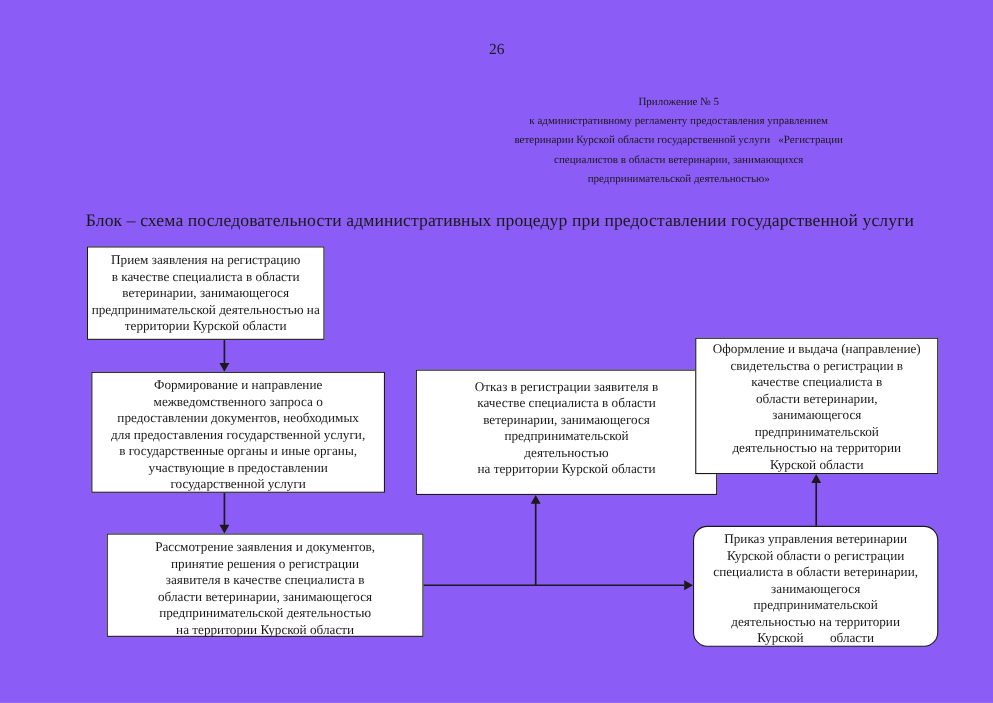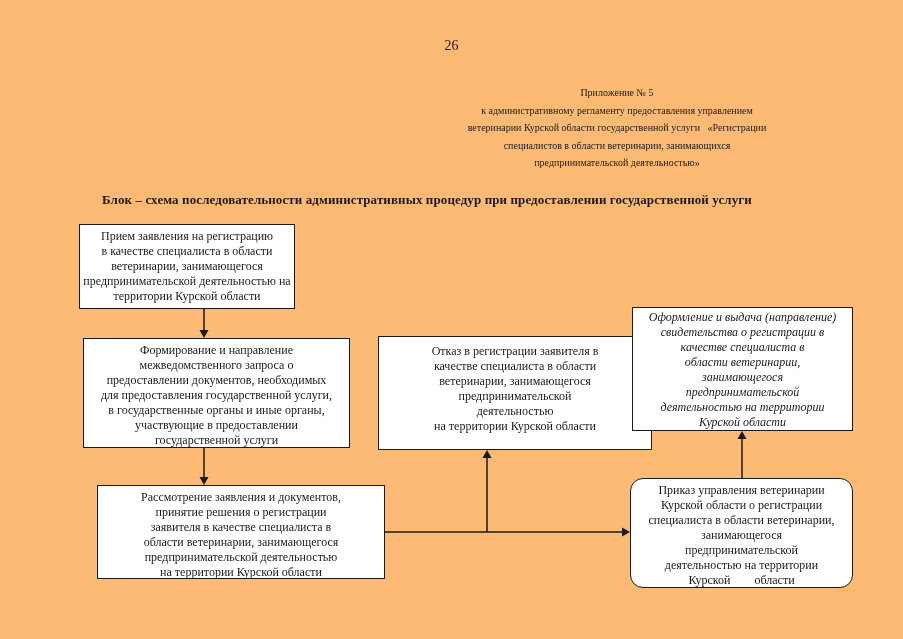--- a/index.html
+++ b/index.html
@@ -4,46 +4,45 @@
 <style>
   * { margin: 0; padding: 0; box-sizing: border-box; }
   html, body { width: 903px; height: 639px; }
   body {
     background: #ffffff;
     font-family: "Liberation Serif", serif;
     color: #1a1a1a;
     position: relative;
     overflow: hidden;
   }
-  .page { position: absolute; inset: 0; background: #fdba74; }
+  .page { position: absolute; inset: 0; background: #8b5cf6; }
 
   .page-number {
     position: absolute;
     top: 38px; left: 0; width: 903px;
     text-align: center;
     font-size: 14px;
   }
 
   .header-block {
     position: absolute;
     top: 84px; left: 380px; width: 474px;
     text-align: center;
     font-size: 10px;
     line-height: 17.5px;
     white-space: pre-line;
   }
 
   .doc-title {
     position: absolute;
     top: 192px; left: 78px;
-    font-weight: bold;
-    font-size: 13px;
+    font-weight: normal;
+    font-size: 16px;
     white-space: nowrap;
     letter-spacing: 0.1px;
-    margin-left: 24px;
   }
 
   .connectors {
     position: absolute;
     left: 0; top: 0;
     width: 903px; height: 639px;
     pointer-events: none;
   }
   .connectors line { stroke: #1a1a1a; stroke-width: 1.5; }
   .connectors polygon { fill: #1a1a1a; stroke: none; }
@@ -57,21 +56,21 @@
     line-height: 15px;
   }
   .fc-text { white-space: pre-line; padding-top: 4px; }
 
   .box-reception   { left: 79px;  top: 224px; width: 216px; height: 85px; }
   .box-request     { left: 83px;  top: 338px; width: 267px; height: 110px; }
   .box-review      { left: 97px;  top: 485px; width: 288px; height: 94px; }
   .box-refusal     { left: 378px; top: 336px; width: 274px; height: 114px; }
   .box-refusal .fc-text { padding-top: 7px; }
   .box-certificate { left: 632px; top: 307px; width: 221px; height: 124px; }
-  .box-certificate .fc-text { padding-top: 2px; font-style: italic; }
+  .box-certificate .fc-text { padding-top: 2px; }
   .box-order       { left: 630px; top: 478px; width: 223px; height: 110px; border-radius: 13px; }
 </style>
 </head>
 <body>
 
 <div class="page">
 
   <div class="page-number">26</div>
 
   <div class="header-block">Приложение № 5

